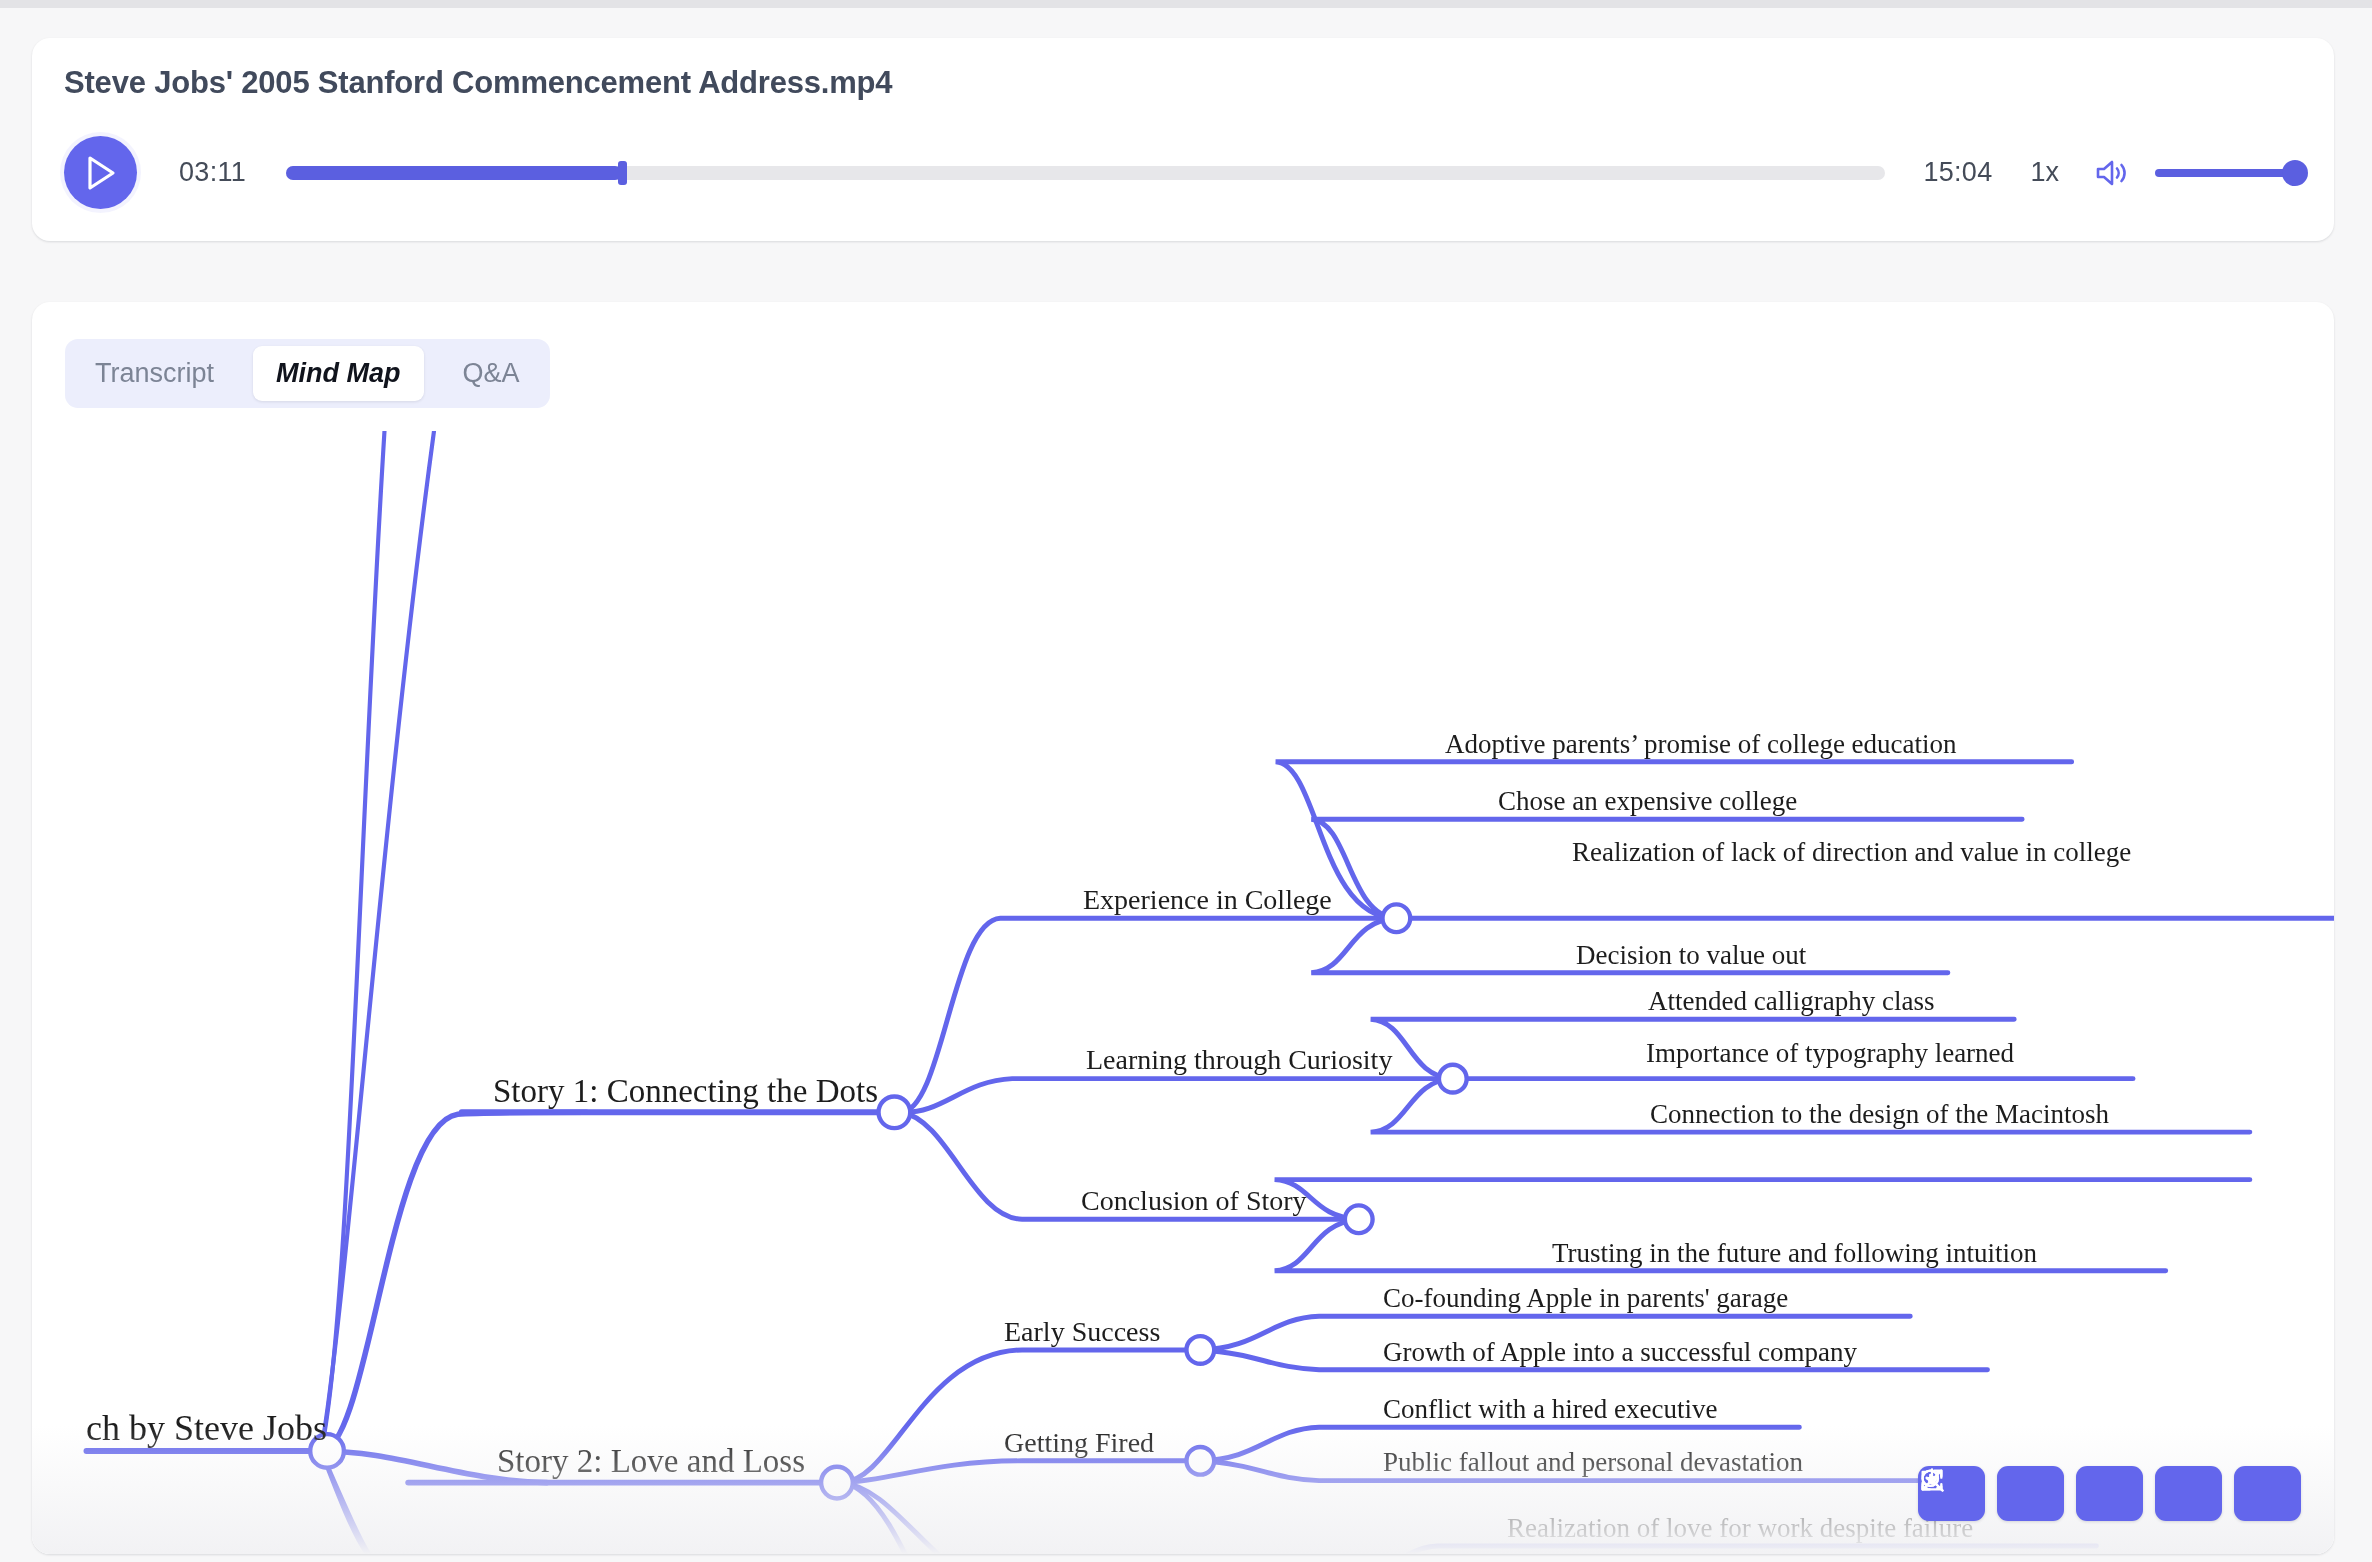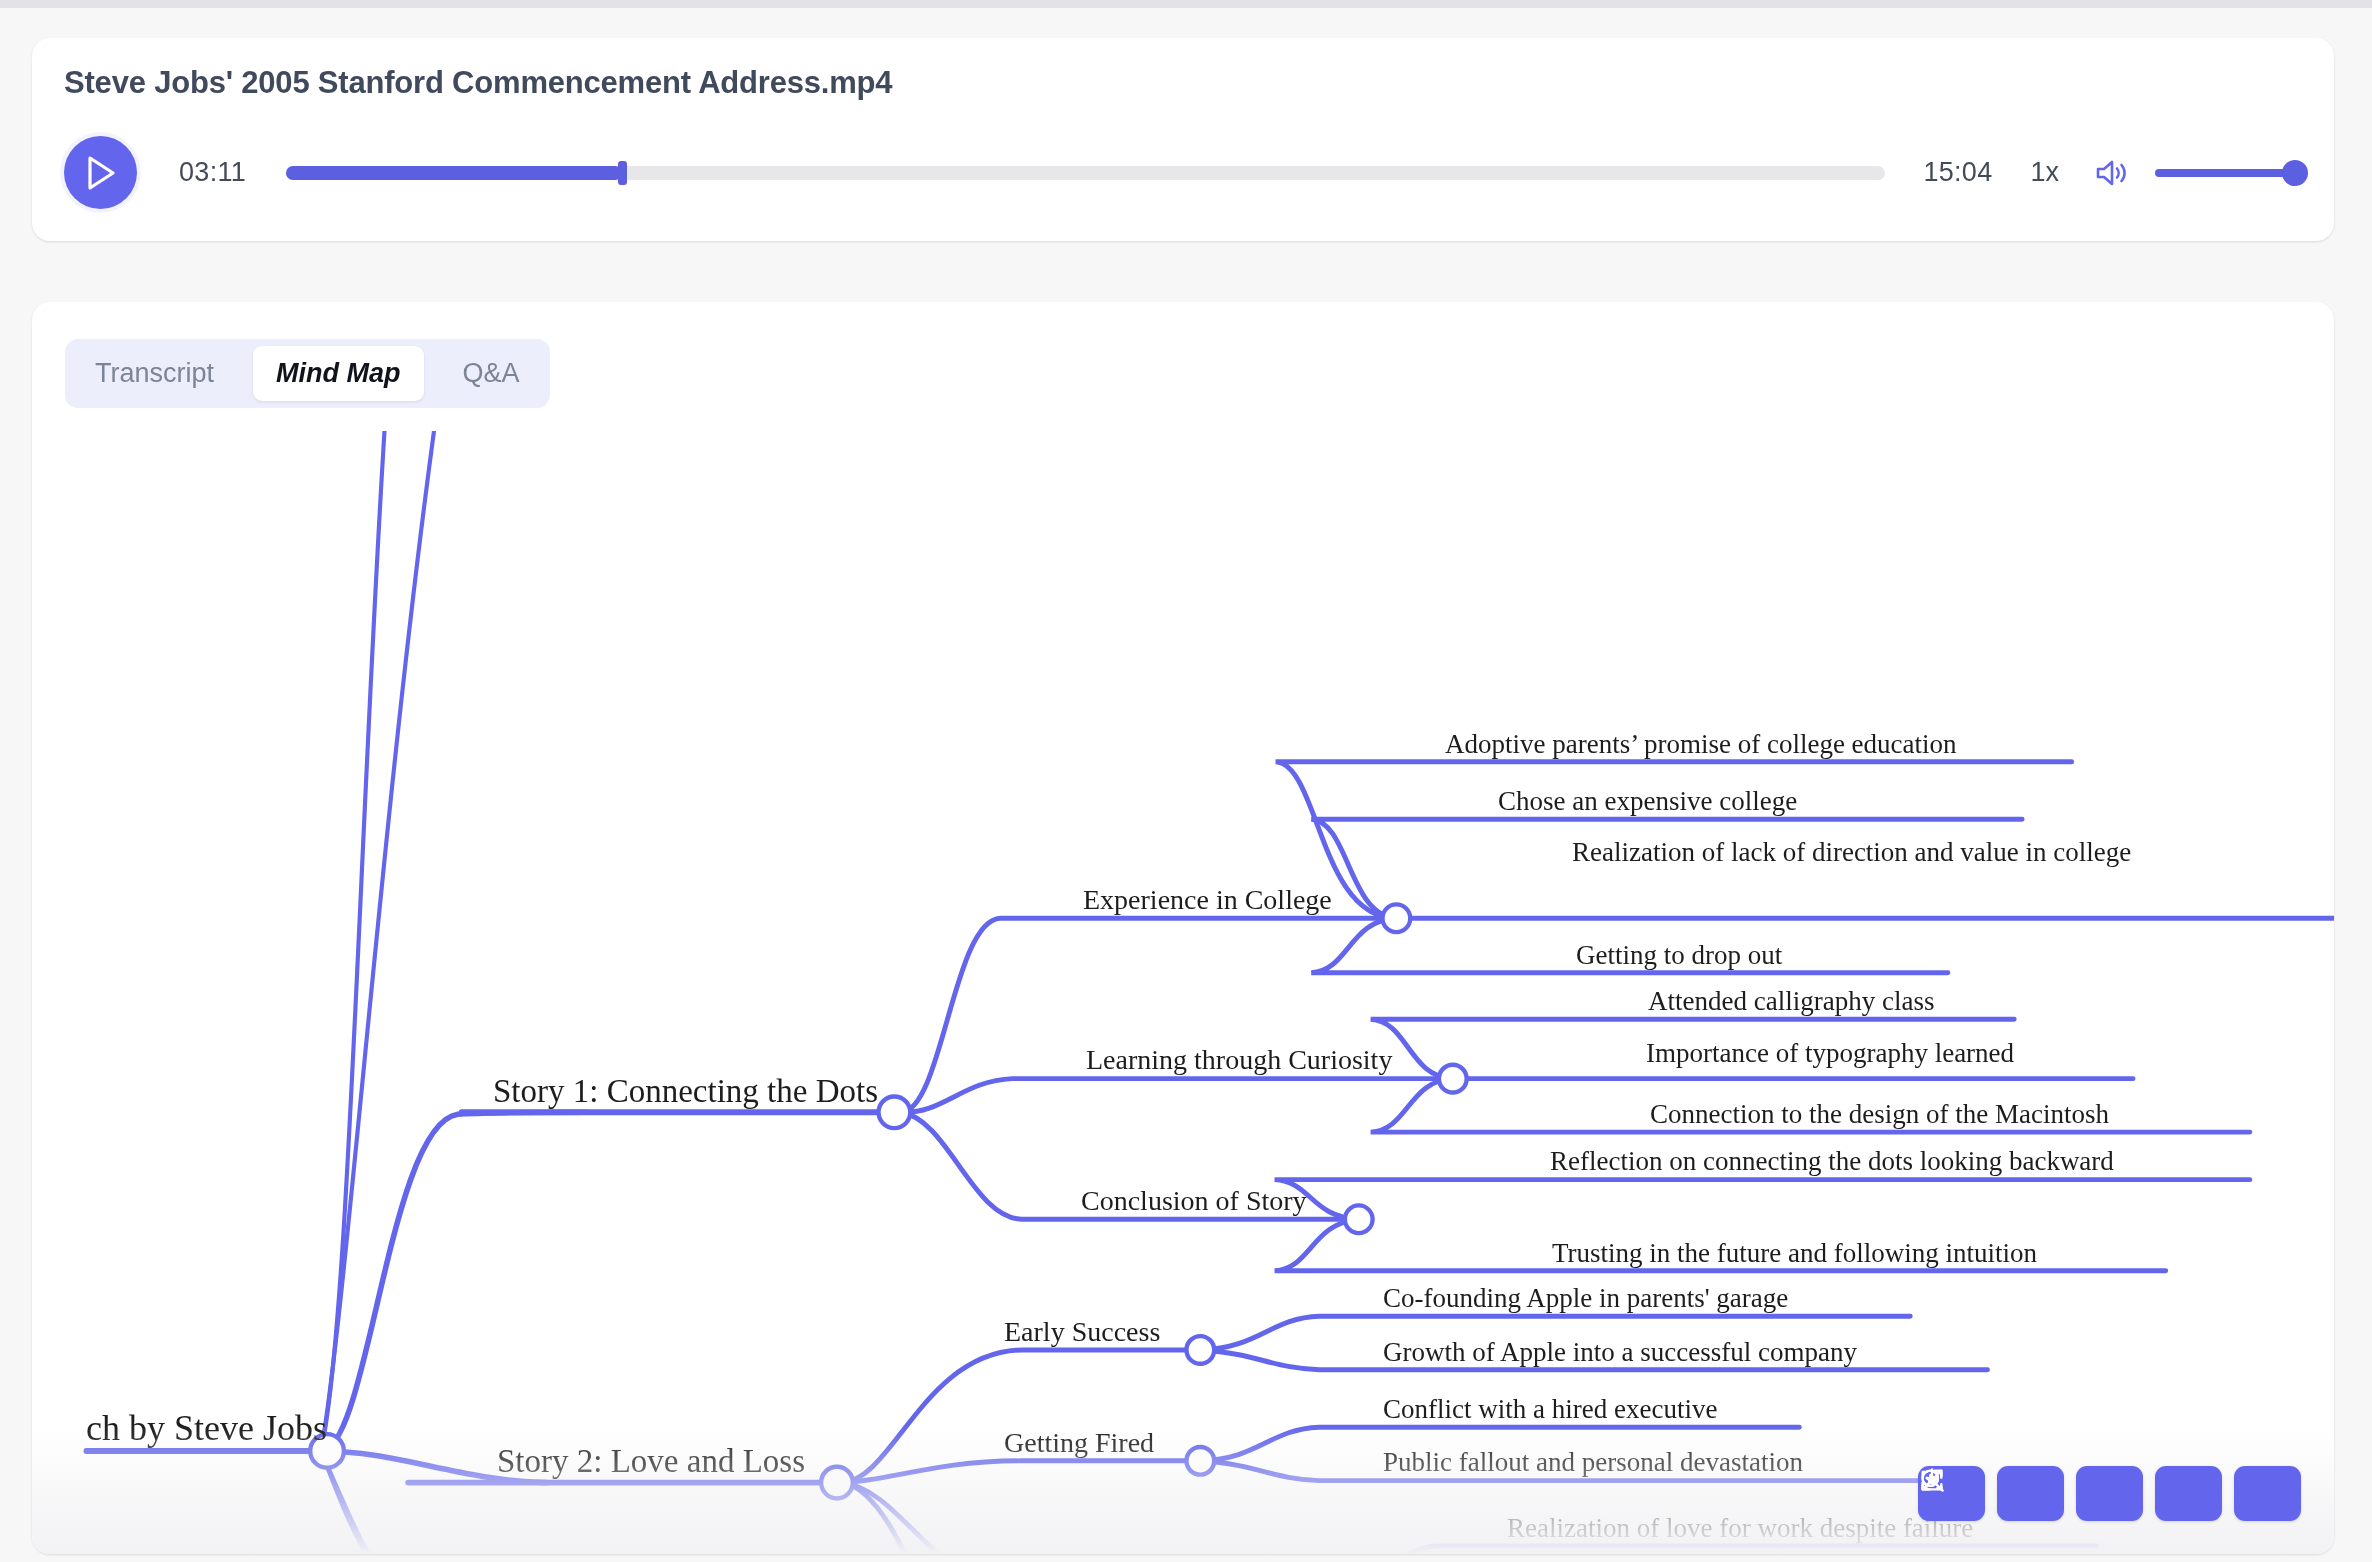--- a/index.html
+++ b/index.html
@@ -282,27 +282,26 @@
       <div class="mm-label mm-l1" style="left:461px; top:679px;">Story 1: Connecting the Dots</div>
       <div class="mm-label mm-l1" style="left:465px; top:1049px;">Story 2: Love and Loss</div>
 
       <div class="mm-label mm-l2" style="left:1051px; top:485px;">Experience in College</div>
       <div class="mm-label mm-l2" style="left:1054px; top:645px;">Learning through Curiosity</div>
       <div class="mm-label mm-l2" style="left:1049px; top:786px;">Conclusion of Story</div>
 
       <div class="mm-label mm-l3" style="left:1413px; top:329px;">Adoptive parents’ promise of college education</div>
       <div class="mm-label mm-l3" style="left:1466px; top:386px;">Chose an expensive college</div>
       <div class="mm-label mm-l3" style="left:1540px; top:437px;">Realization of lack of direction and value in college</div>
-      <div class="mm-label mm-l3" style="left:1544px; top:540px;">Getting to drop out</div>
+      <div class="mm-label mm-l3" style="left:1544px; top:540px;">Decision to value out</div>
 
       <div class="mm-label mm-l3" style="left:1616px; top:586px;">Attended calligraphy class</div>
       <div class="mm-label mm-l3" style="left:1614px; top:638px;">Importance of typography learned</div>
       <div class="mm-label mm-l3" style="left:1618px; top:699px;">Connection to the design of the Macintosh</div>
 
-      <div class="mm-label mm-l3" style="left:1518px; top:746px;">Reflection on connecting the dots looking backward</div>
       <div class="mm-label mm-l3" style="left:1520px; top:838px;">Trusting in the future and following intuition</div>
 
       <div class="mm-label mm-l2" style="left:972px; top:917px;">Early Success</div>
       <div class="mm-label mm-l2" style="left:972px; top:1028px;">Getting Fired</div>
 
       <div class="mm-label mm-l3" style="left:1351px; top:883px;">Co-founding Apple in parents' garage</div>
       <div class="mm-label mm-l3" style="left:1351px; top:937px;">Growth of Apple into a successful company</div>
       <div class="mm-label mm-l3" style="left:1351px; top:994px;">Conflict with a hired executive</div>
       <div class="mm-label mm-l3" style="left:1351px; top:1047px;">Public fallout and personal devastation</div>
       <div class="mm-label mm-l3" style="left:1475px; top:1113px;">Realization of love for work despite failure</div>

